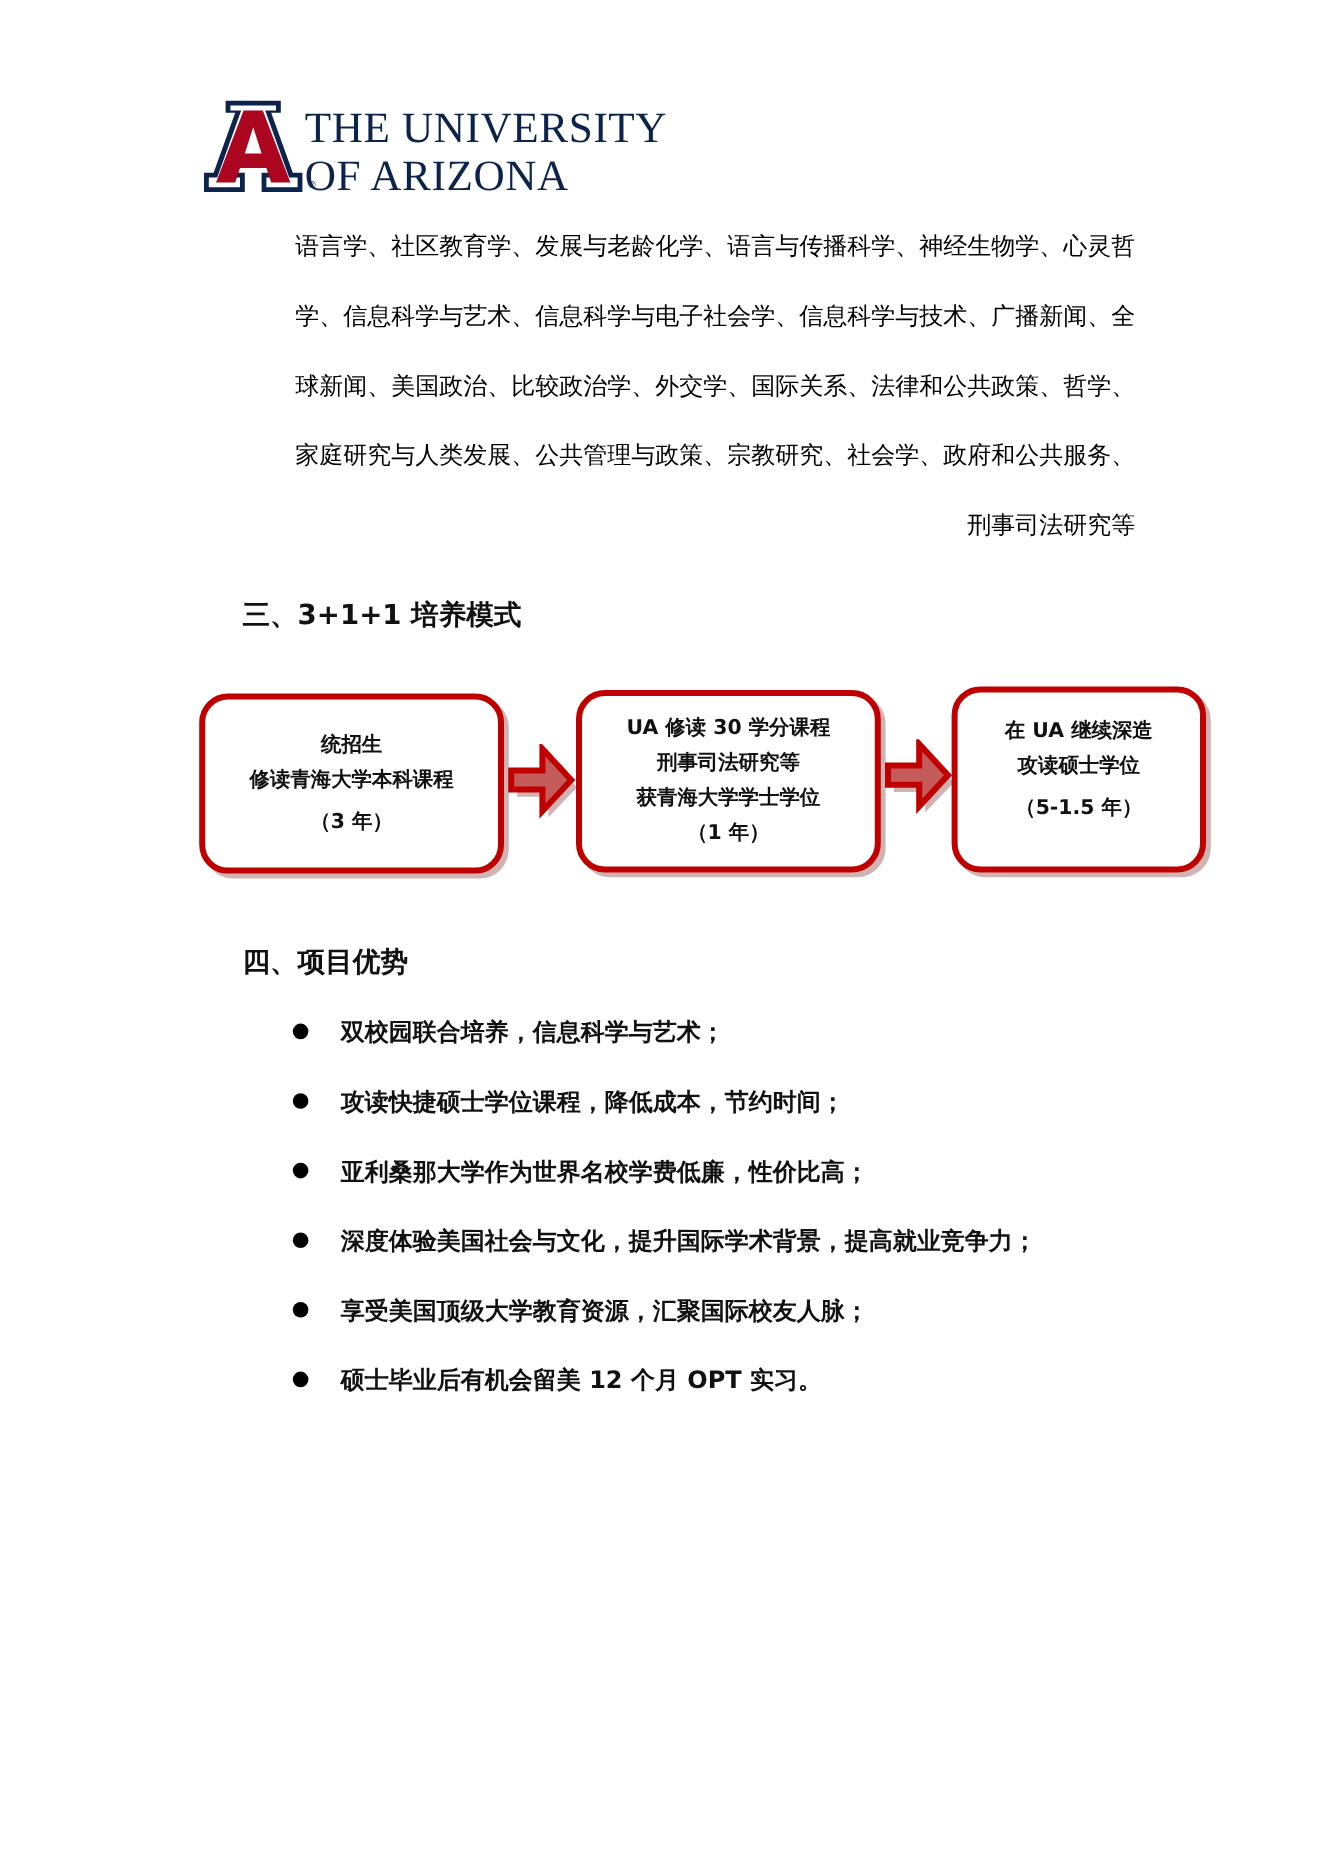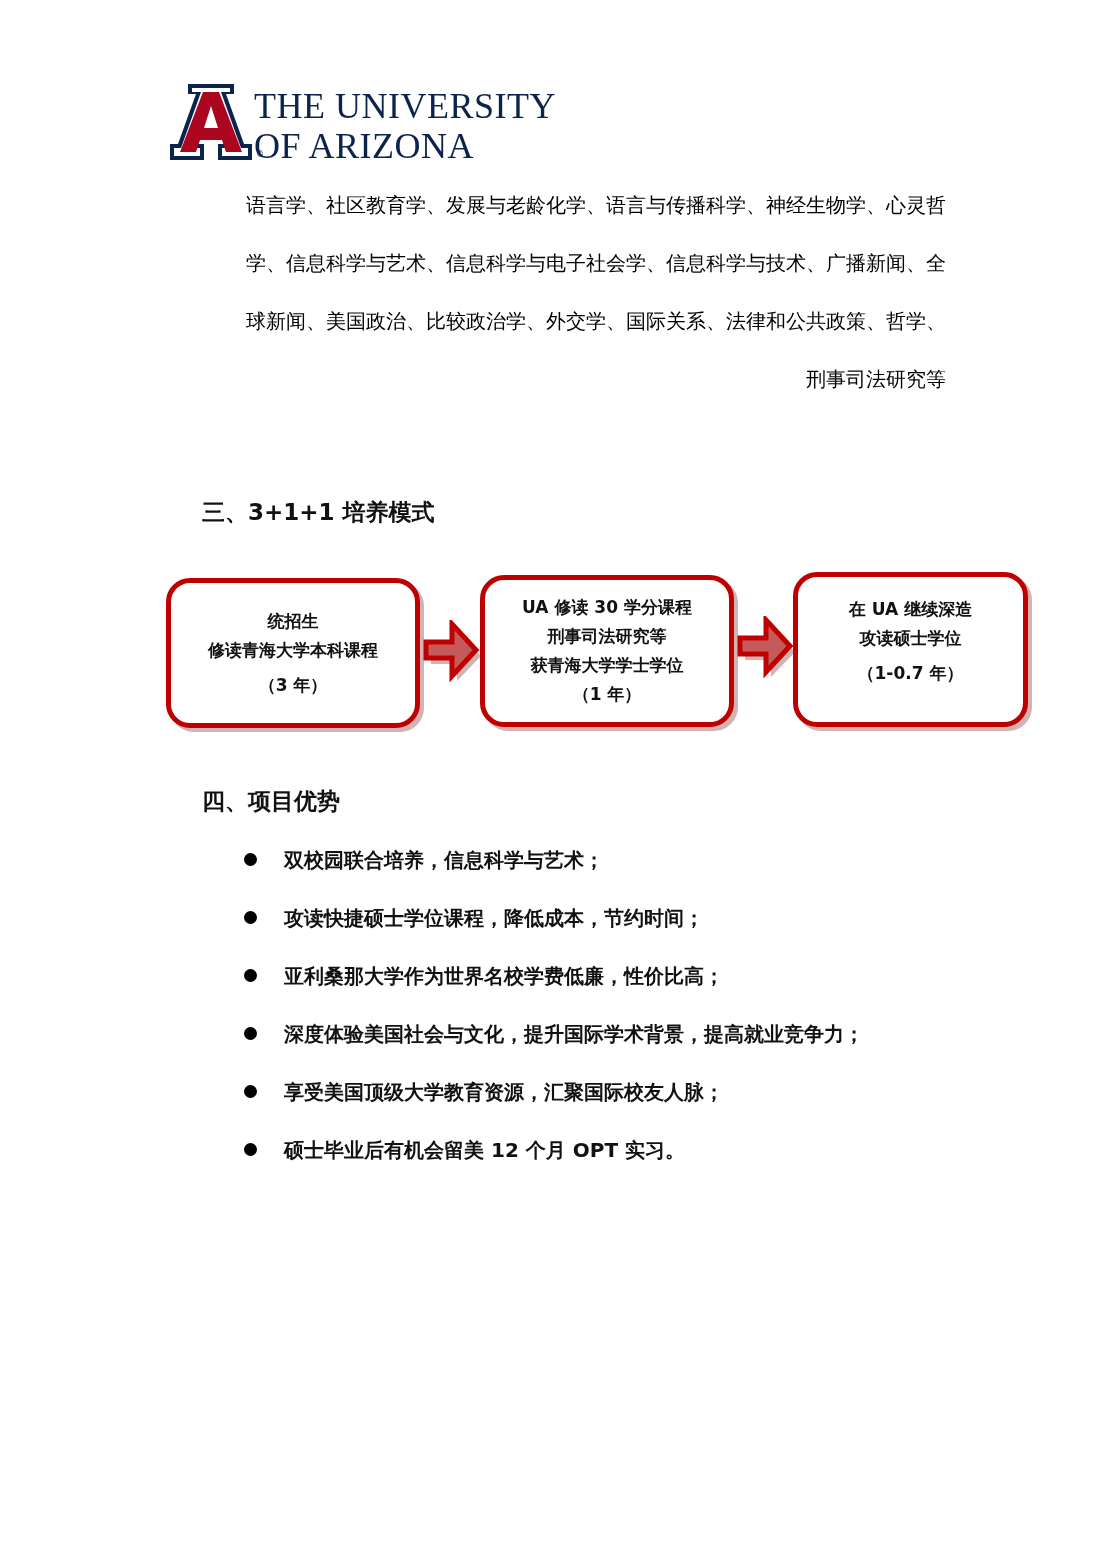--- a/index.html
+++ b/index.html
@@ -24,21 +24,21 @@
   .h3 { top: 497px; }
   .h4 { top: 786px; }
 
   .flow { position: absolute; left: 166px; top: 572px; width: 880px; height: 165px; }
   .box { position: absolute; border: 5px solid #c00000; border-radius: 24px; background: #fff;
     box-shadow: 4px 4px 0 rgba(120,40,40,0.35); box-sizing: border-box;
     display: flex; flex-direction: column; align-items: center; justify-content: center;
     font-size: 17px; font-weight: bold; color: #111; text-align: center; line-height: 29px; }
   .box1 { left: 0; top: 6px; width: 254px; height: 150px; }
   .box2 { left: 314px; top: 3px; width: 254px; height: 152px; justify-content: center; }
-  .box3 { left: 627px; top: 0px; width: 235px; height: 155px; justify-content: flex-start; padding-top: 18px; }
+  .box3 { left: 627px; top: 0px; width: 212px; height: 155px; justify-content: flex-start; padding-top: 18px; }
   .box1 .l3, .box3 .l3 { margin-top: 6px; }
   .arrow { position: absolute; width: 60px; height: 66px; }
   .arrow1 { left: 256px; top: 48px; }
   .arrow2 { left: 570px; top: 44px; }
 
   .bullets { position: absolute; left: 244px; top: 838px; margin: 0; padding: 0; list-style: none; }
   .bullets li { position: relative; height: 58px; font-size: 20px; font-weight: bold; color: #111; white-space: nowrap; line-height: 44px; }
   .bullets .dot { position: absolute; left: 0; top: 15px; width: 13px; height: 13px; border-radius: 50%; background: #000; }
   .bullets .txt { position: absolute; left: 40px; top: 0; }
 </style>
@@ -58,20 +58,21 @@
   <div class="logo-text">
     <span class="logo-line1">THE UNIVERSITY</span>
     <span class="logo-line2">OF ARIZONA</span>
   </div>
 </div>
 
 <div class="para">
   <span class="line">语言学、社区教育学、发展与老龄化学、语言与传播科学、神经生物学、心灵哲</span>
   <span class="line">学、信息科学与艺术、信息科学与电子社会学、信息科学与技术、广播新闻、全</span>
   <span class="line">球新闻、美国政治、比较政治学、外交学、国际关系、法律和公共政策、哲学、</span>
+  <span class="line">家庭研究与人类发展、公共管理与政策、宗教研究、社会学、政府和公共服务、</span>
   <span class="line">刑事司法研究等</span>
 </div>
 
 <div class="h h3">三、3+1+1 培养模式</div>
 
 <div class="flow">
   <div class="box box1">
     <span>统招生</span>
     <span>修读青海大学本科课程</span>
     <span class="l3">（3 年）</span>
@@ -90,21 +91,21 @@
   </div>
 
   <svg class="arrow arrow2" viewBox="0 0 60 66">
     <path d="M6 25 L32 25 L32 8 L56 33 L32 58 L32 41 L6 41 Z" fill="rgba(120,40,40,0.35)" transform="translate(3,3)"></path>
     <path d="M4 22 L30 22 L30 4 L54 30 L30 56 L30 38 L4 38 Z" fill="#c55a5a" stroke="#c00000" stroke-width="5" stroke-linejoin="miter"></path>
   </svg>
 
   <div class="box box3">
     <span>在 UA 继续深造</span>
     <span>攻读硕士学位</span>
-    <span class="l3">（1-0.7 年）</span>
+    <span class="l3">（5-1.5 年）</span>
   </div>
 </div>
 
 <div class="h h4">四、项目优势</div>
 
 <ul class="bullets">
   <li>
     <span class="dot"></span>
     <span class="txt">双校园联合培养，信息科学与艺术；</span>
   </li>

